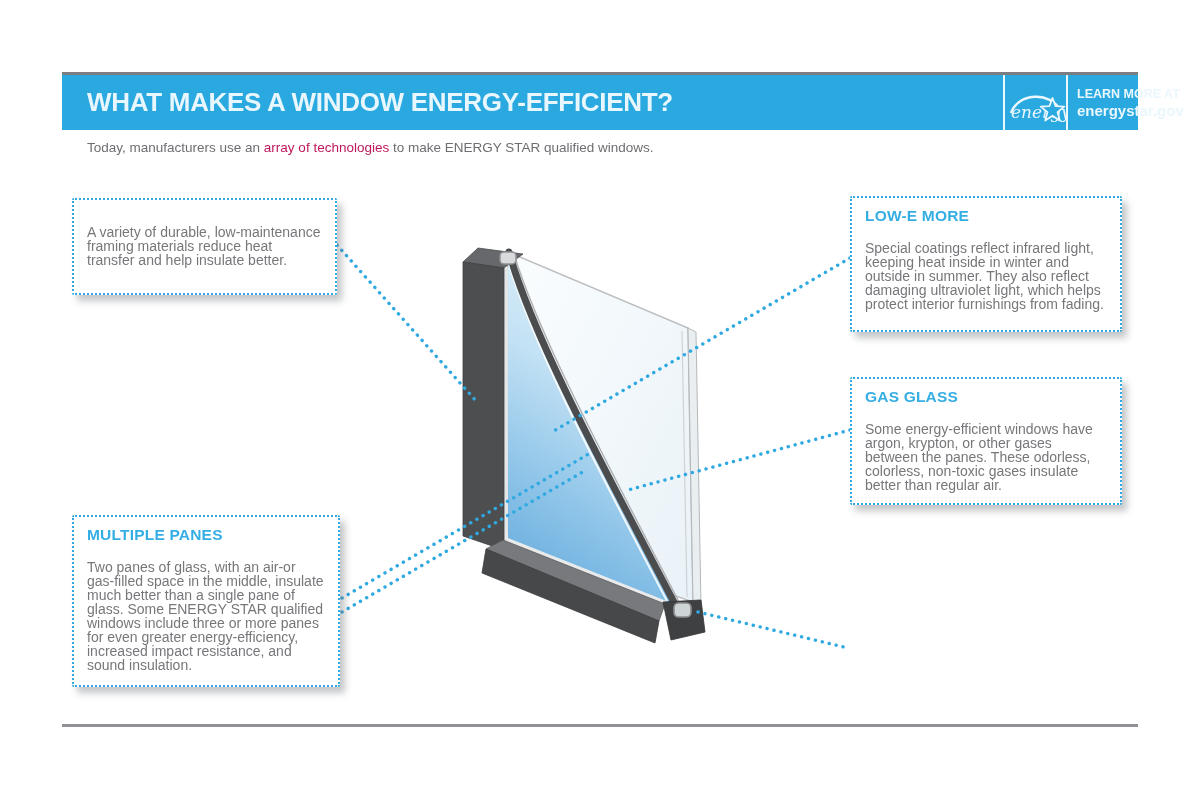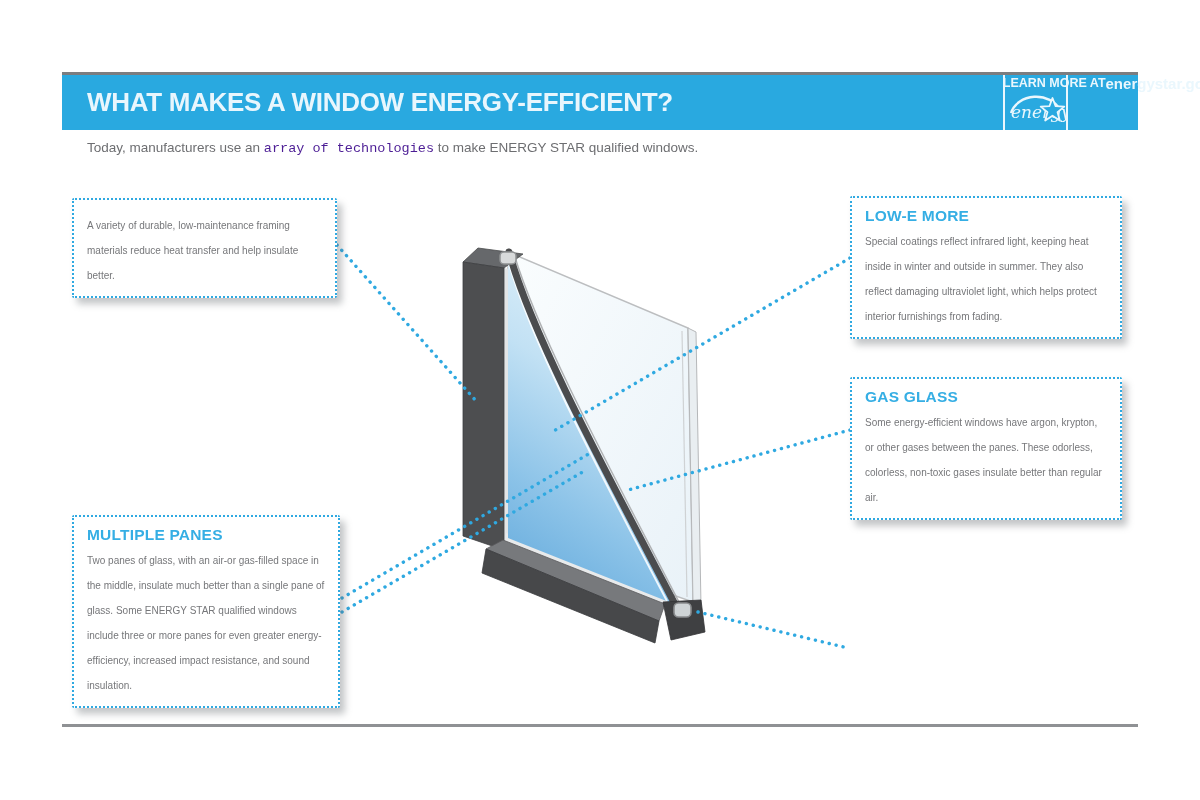--- a/index.html
+++ b/index.html
@@ -9,32 +9,32 @@
     border-bottom:3px solid #8f9194;background:#fff;}
   
   .header{position:absolute;left:0;top:0;width:1076px;height:58px;
     background:#29a9e0;border-top:3px solid #7b7d80;box-sizing:border-box;}
   .header .title{position:absolute;left:25px;top:0;height:55px;line-height:55px;
     font-size:26px;font-weight:bold;letter-spacing:-0.3px;color:#e8f6fd;white-space:nowrap;}
   .logo-cell{position:absolute;left:941px;top:0;width:65px;height:55px;
     border-left:2px solid #eaf7fd;border-right:2px solid #eaf7fd;box-sizing:border-box;
     display:flex;align-items:center;justify-content:center;}
   .learn-cell{position:absolute;left:1008px;top:0;width:68px;height:55px;
-    display:flex;flex-direction:row;justify-content:center;padding-left:7px;box-sizing:border-box;}
+    display:flex;flex-direction:column;justify-content:center;padding-left:7px;box-sizing:border-box;}
   .learn-cell .l1{font-size:12.5px;font-weight:bold;color:#eaf7fd;line-height:16px;white-space:nowrap;}
   .learn-cell .l2{font-size:15px;font-weight:bold;color:#eaf7fd;line-height:17px;white-space:nowrap;}
   
   .intro{position:absolute;left:25px;top:66px;font-size:13.5px;color:#6d6e71;line-height:20px;}
-  .intro .link{color:#4c1d95;font-family:Liberation Mono, monospace;}
+  .intro .link{color:#be185d;}
   
   .callout{position:absolute;background:#fff;border:2px dotted #2fa9e1;border-radius:2px;
     box-sizing:border-box;padding:9px 12px 8px 13px;
     box-shadow:5px 6px 7px rgba(100,105,110,0.38);z-index:3;}
   .callout h3{margin:0;font-size:15.5px;font-weight:bold;color:#35aee4;letter-spacing:0.2px;}
-  .callout p{margin:4px 0 0 0;font-size:10px;line-height:25px;color:#76777a;}
+  .callout p{margin:16px 0 0 0;font-size:14px;line-height:14px;color:#76777a;}
   .co-qfm{left:10px; top:126px;width:265px;min-height:97px;}
   .co-low{left:788px;top:124px;width:272px;min-height:136px;}
   .co-gas{left:788px;top:305px;width:272px;min-height:128px;}
   .co-mp {left:10px; top:443px;width:268px;min-height:172px;}
   .co-wes{left:788px;top:480px;width:272px;min-height:138px;}
   .diagram{position:absolute;left:0;top:0;z-index:1;}
 </style>
 </head>
 <body>
 

